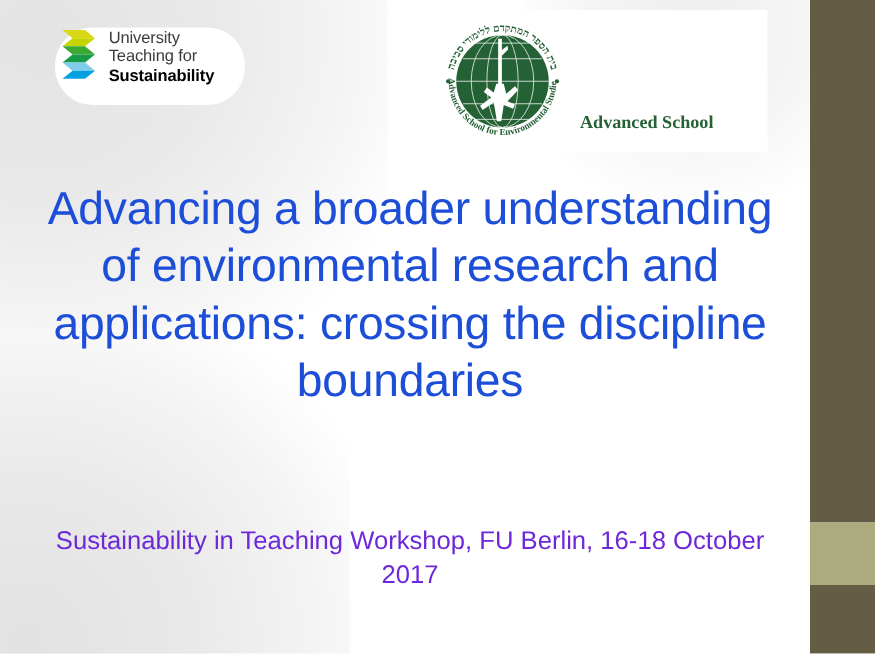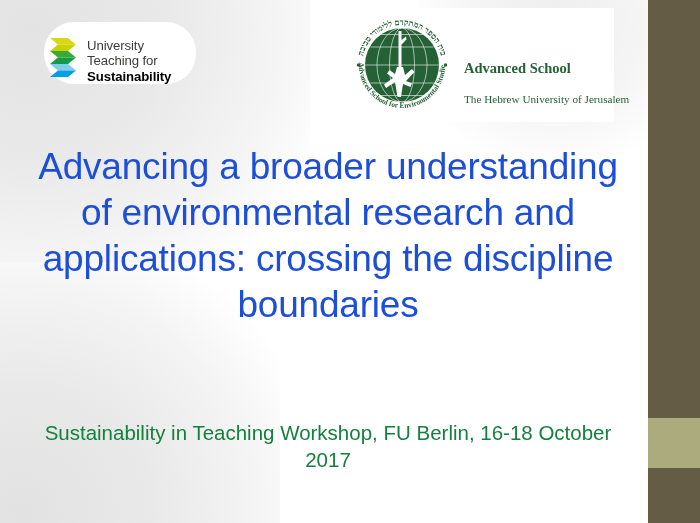--- a/index.html
+++ b/index.html
@@ -71,21 +71,21 @@
     background: #645c45;
   }
 
   
   .uas-logo {
     position: absolute;
     left: 44px; top: 22px;
     width: 152px; height: 62px;
     background: #ffffff;
     display: flex;
-    align-items: flex-end;
+    align-items: flex-start;
     padding-left: 4px;
     box-sizing: border-box;
     border-radius: 30px;
   }
   .uas-mark {
     width: 30px; height: 48px;
     flex: 0 0 30px;
     margin-right: 9px;
   }
   .uas-wordmark {
@@ -162,21 +162,21 @@
   
   .subtitle {
     position: absolute;
     left: 40px; top: 420px;
     width: 576px;
     text-align: center;
     font-family: "Liberation Sans", sans-serif;
     font-size: 20.5px;
     font-weight: normal;
     line-height: 1.3;
-    color: #15803d;
+    color: #6d28d9;
   }
 </style>
 </head>
 <body>
 
 <div id="slide">
 
   <div class="bg-glow-tl"></div>
   <div class="bg-glow-bl"></div>
   <div class="bg-glow-tr"></div>
@@ -238,21 +238,20 @@
         <textPath href="#arcTop" startOffset="50%" text-anchor="middle">בית הספר המתקדם ללימודי סביבה</textPath>
       </text>
 
       <text font-family="'Liberation Serif', serif" font-size="7.4" font-weight="bold" fill="#246135">
         <textPath href="#arcBot" startOffset="50%" text-anchor="middle">Advanced School for Environmental Studies</textPath>
       </text>
     </svg>
 
     <div class="huj-text">
       <span class="huj-t1">Advanced School</span>
-      <span class="huj-t3">The Hebrew University of Jerusalem</span>
     </div>
   </div>
 
   <div class="title">Advancing a broader understanding of environmental research and applications: crossing the discipline boundaries</div>
 
   <div class="subtitle">Sustainability in Teaching Workshop, FU Berlin, 16-18 October 2017</div>
 
 </div>
 
 </body></html>

